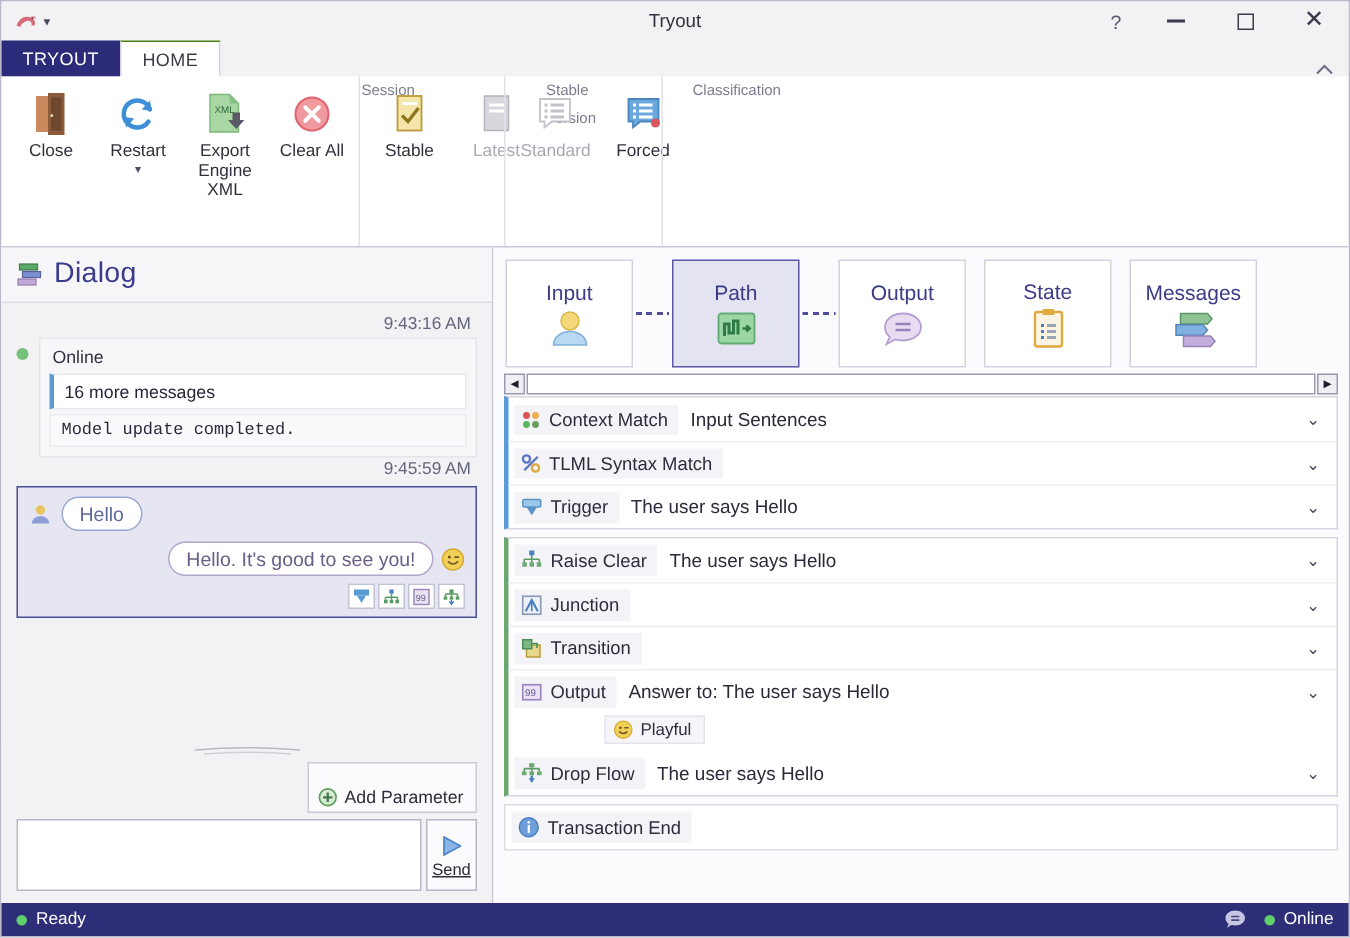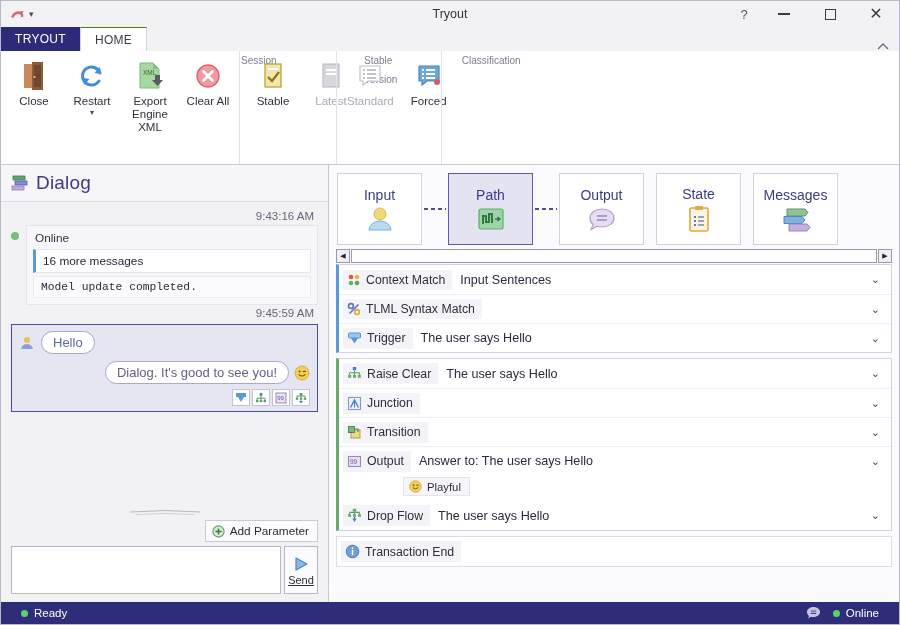--- a/index.html
+++ b/index.html
@@ -118,21 +118,21 @@
   .turn-actions{display:flex;justify-content:flex-end;gap:2px;margin-top:5px;}
   .act{
     width:18px;height:17px;border:1px solid #c3c3d6;background:#ffffff;
     display:flex;align-items:center;justify-content:center;box-sizing:border-box;
   }
   .left-bottom{flex:none;padding:0 10px 8px 10px;}
   .grip{height:14px;display:flex;align-items:center;justify-content:center;}
   .addparam-row{display:flex;justify-content:flex-end;}
   .addparam{
     display:inline-flex;align-items:center;gap:5px;background:#fbfbfd;
-    border:1px solid #c9c9d8;padding:3px 8px 3px 6px;font-size:11.8px;color:#2c2c3a;
+    border:1px solid #c9c9d8;padding:15px 8px 3px 6px;font-size:11.8px;color:#2c2c3a;
   }
   .composer{display:flex;gap:3px;margin-top:4px;}
   .composer-input{
     flex:1;height:48px;background:#ffffff;border:1px solid #b7b7c8;box-sizing:border-box;
     font-family:"Liberation Sans", sans-serif;font-size:12px;color:#26263a;
     padding:4px 6px;resize:none;outline:none;
   }
   .sendbtn{
     width:34px;height:48px;border:1px solid #b7b7c8;background:#fbfbfd;
     display:flex;flex-direction:column;align-items:center;justify-content:center;gap:1px;
@@ -189,21 +189,21 @@
   .chev{margin-left:auto;padding:0 9px;font-size:11px;color:#4a4a5e;flex:none;}
   .subrow{display:flex;align-items:center;padding:2px 4px 5px 64px;}
   .tag{
     display:inline-flex;align-items:center;gap:5px;background:#f6f6fa;
     border:1px solid #e4e4ee;padding:2px 8px 2px 5px;font-size:11.3px;color:#2d2d3c;
   }
 
   
   .status{
     height:22px;flex:none;background:#2e2e78;display:flex;align-items:center;
-    padding:0 20px;color:#ffffff;font-size:11.5px;
+    padding:0 10px;color:#ffffff;font-size:11.5px;
   }
   .st-left{display:flex;align-items:center;gap:6px;}
   .st-right{margin-left:auto;display:flex;align-items:center;gap:12px;}
   .dot-green{width:7px;height:7px;border-radius:50%;background:#5fd06a;}
   svg{display:block;}
 </style>
 </head>
 <body>
 
 <div class="app">
@@ -400,21 +400,21 @@
           <div class="turn-user">
             <span>
               <svg width="16" height="16" viewBox="0 0 16 16">
                 <circle cx="8" cy="5" r="3.1" fill="#e8c45c"></circle>
                 <path d="M2.2 14 A5.8 5 0 0 1 13.8 14 Z" fill="#8d9ed6"></path>
               </svg>
             </span>
             <span class="bubble">Hello</span>
           </div>
           <div class="turn-bot">
-            <span class="bubble bot">Dialog. It's good to see you!</span>
+            <span class="bubble bot">Hello. It's good to see you!</span>
             <span>
               <svg width="16" height="16" viewBox="0 0 16 16">
                 <circle cx="8" cy="8" r="7" fill="#f2cf57" stroke="#d6a92f" stroke-width="0.9"></circle>
                 <circle cx="5.6" cy="6.4" r="1" fill="#6b5420"></circle>
                 <path d="M9.3 6.4 h2.3" stroke="#6b5420" stroke-width="1.1" stroke-linecap="round"></path>
                 <path d="M5 9.6 Q8 12.4 11 9.6" fill="none" stroke="#6b5420" stroke-width="1.1" stroke-linecap="round"></path>
               </svg>
             </span>
           </div>
           <div class="turn-actions">

